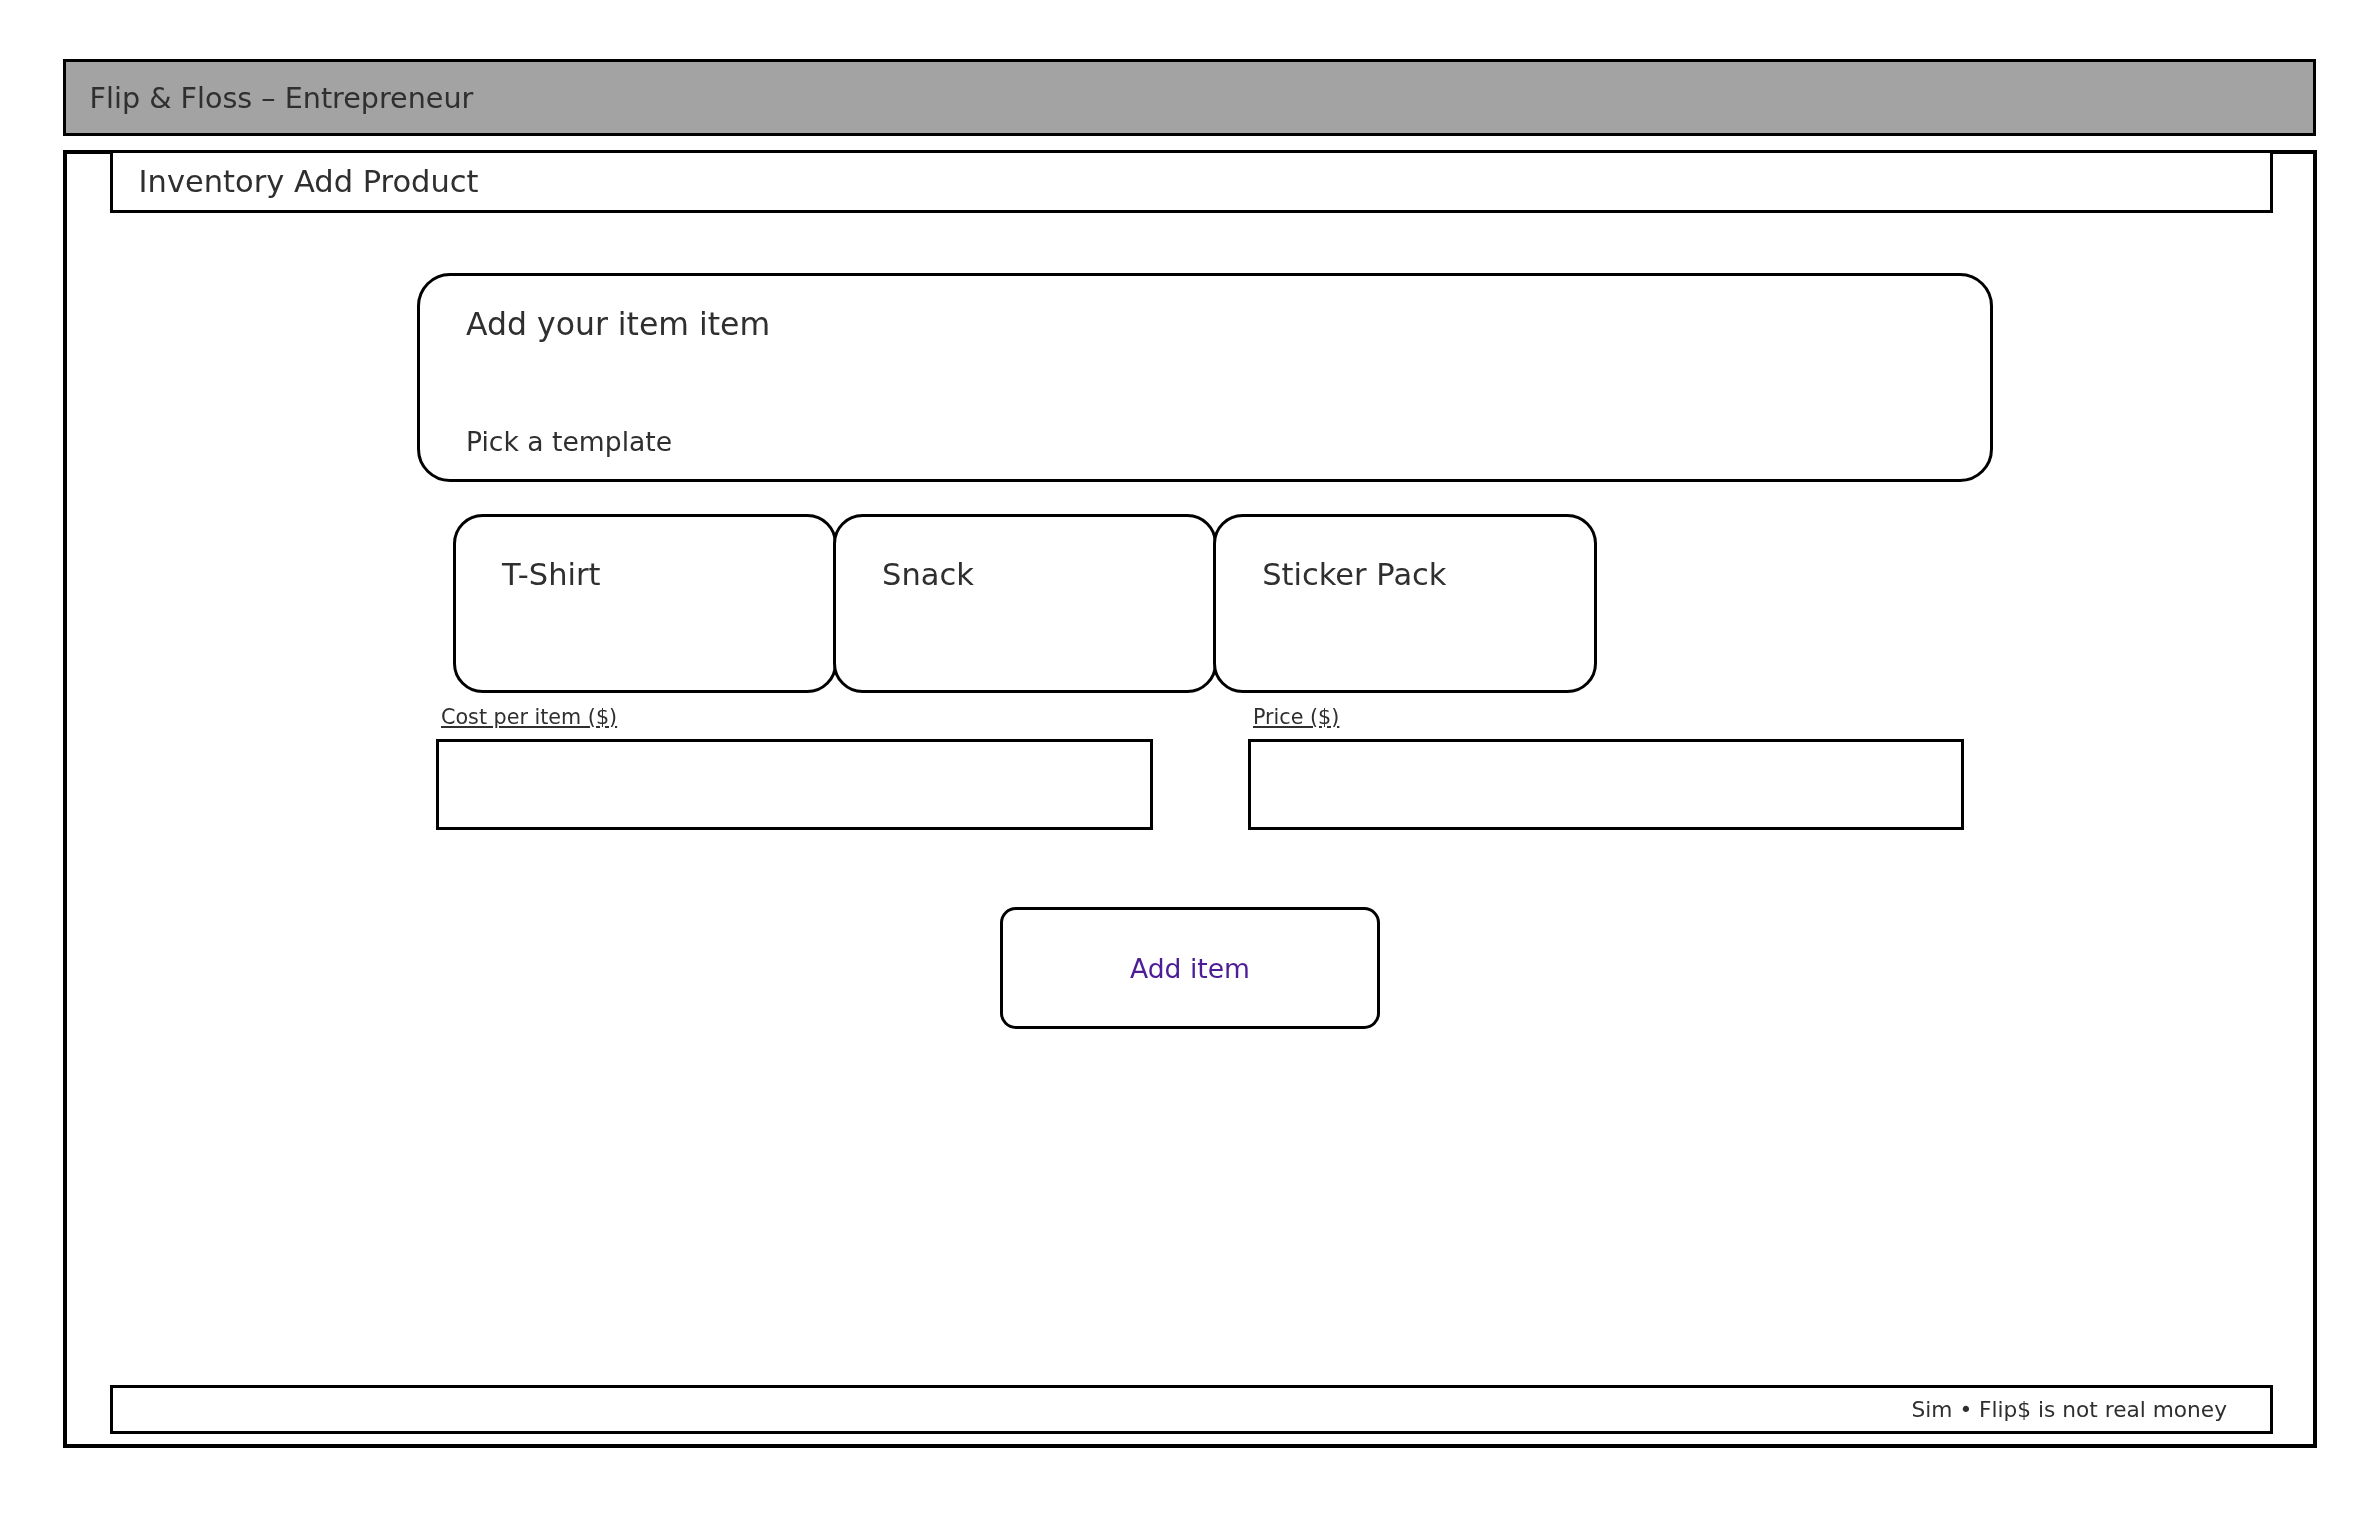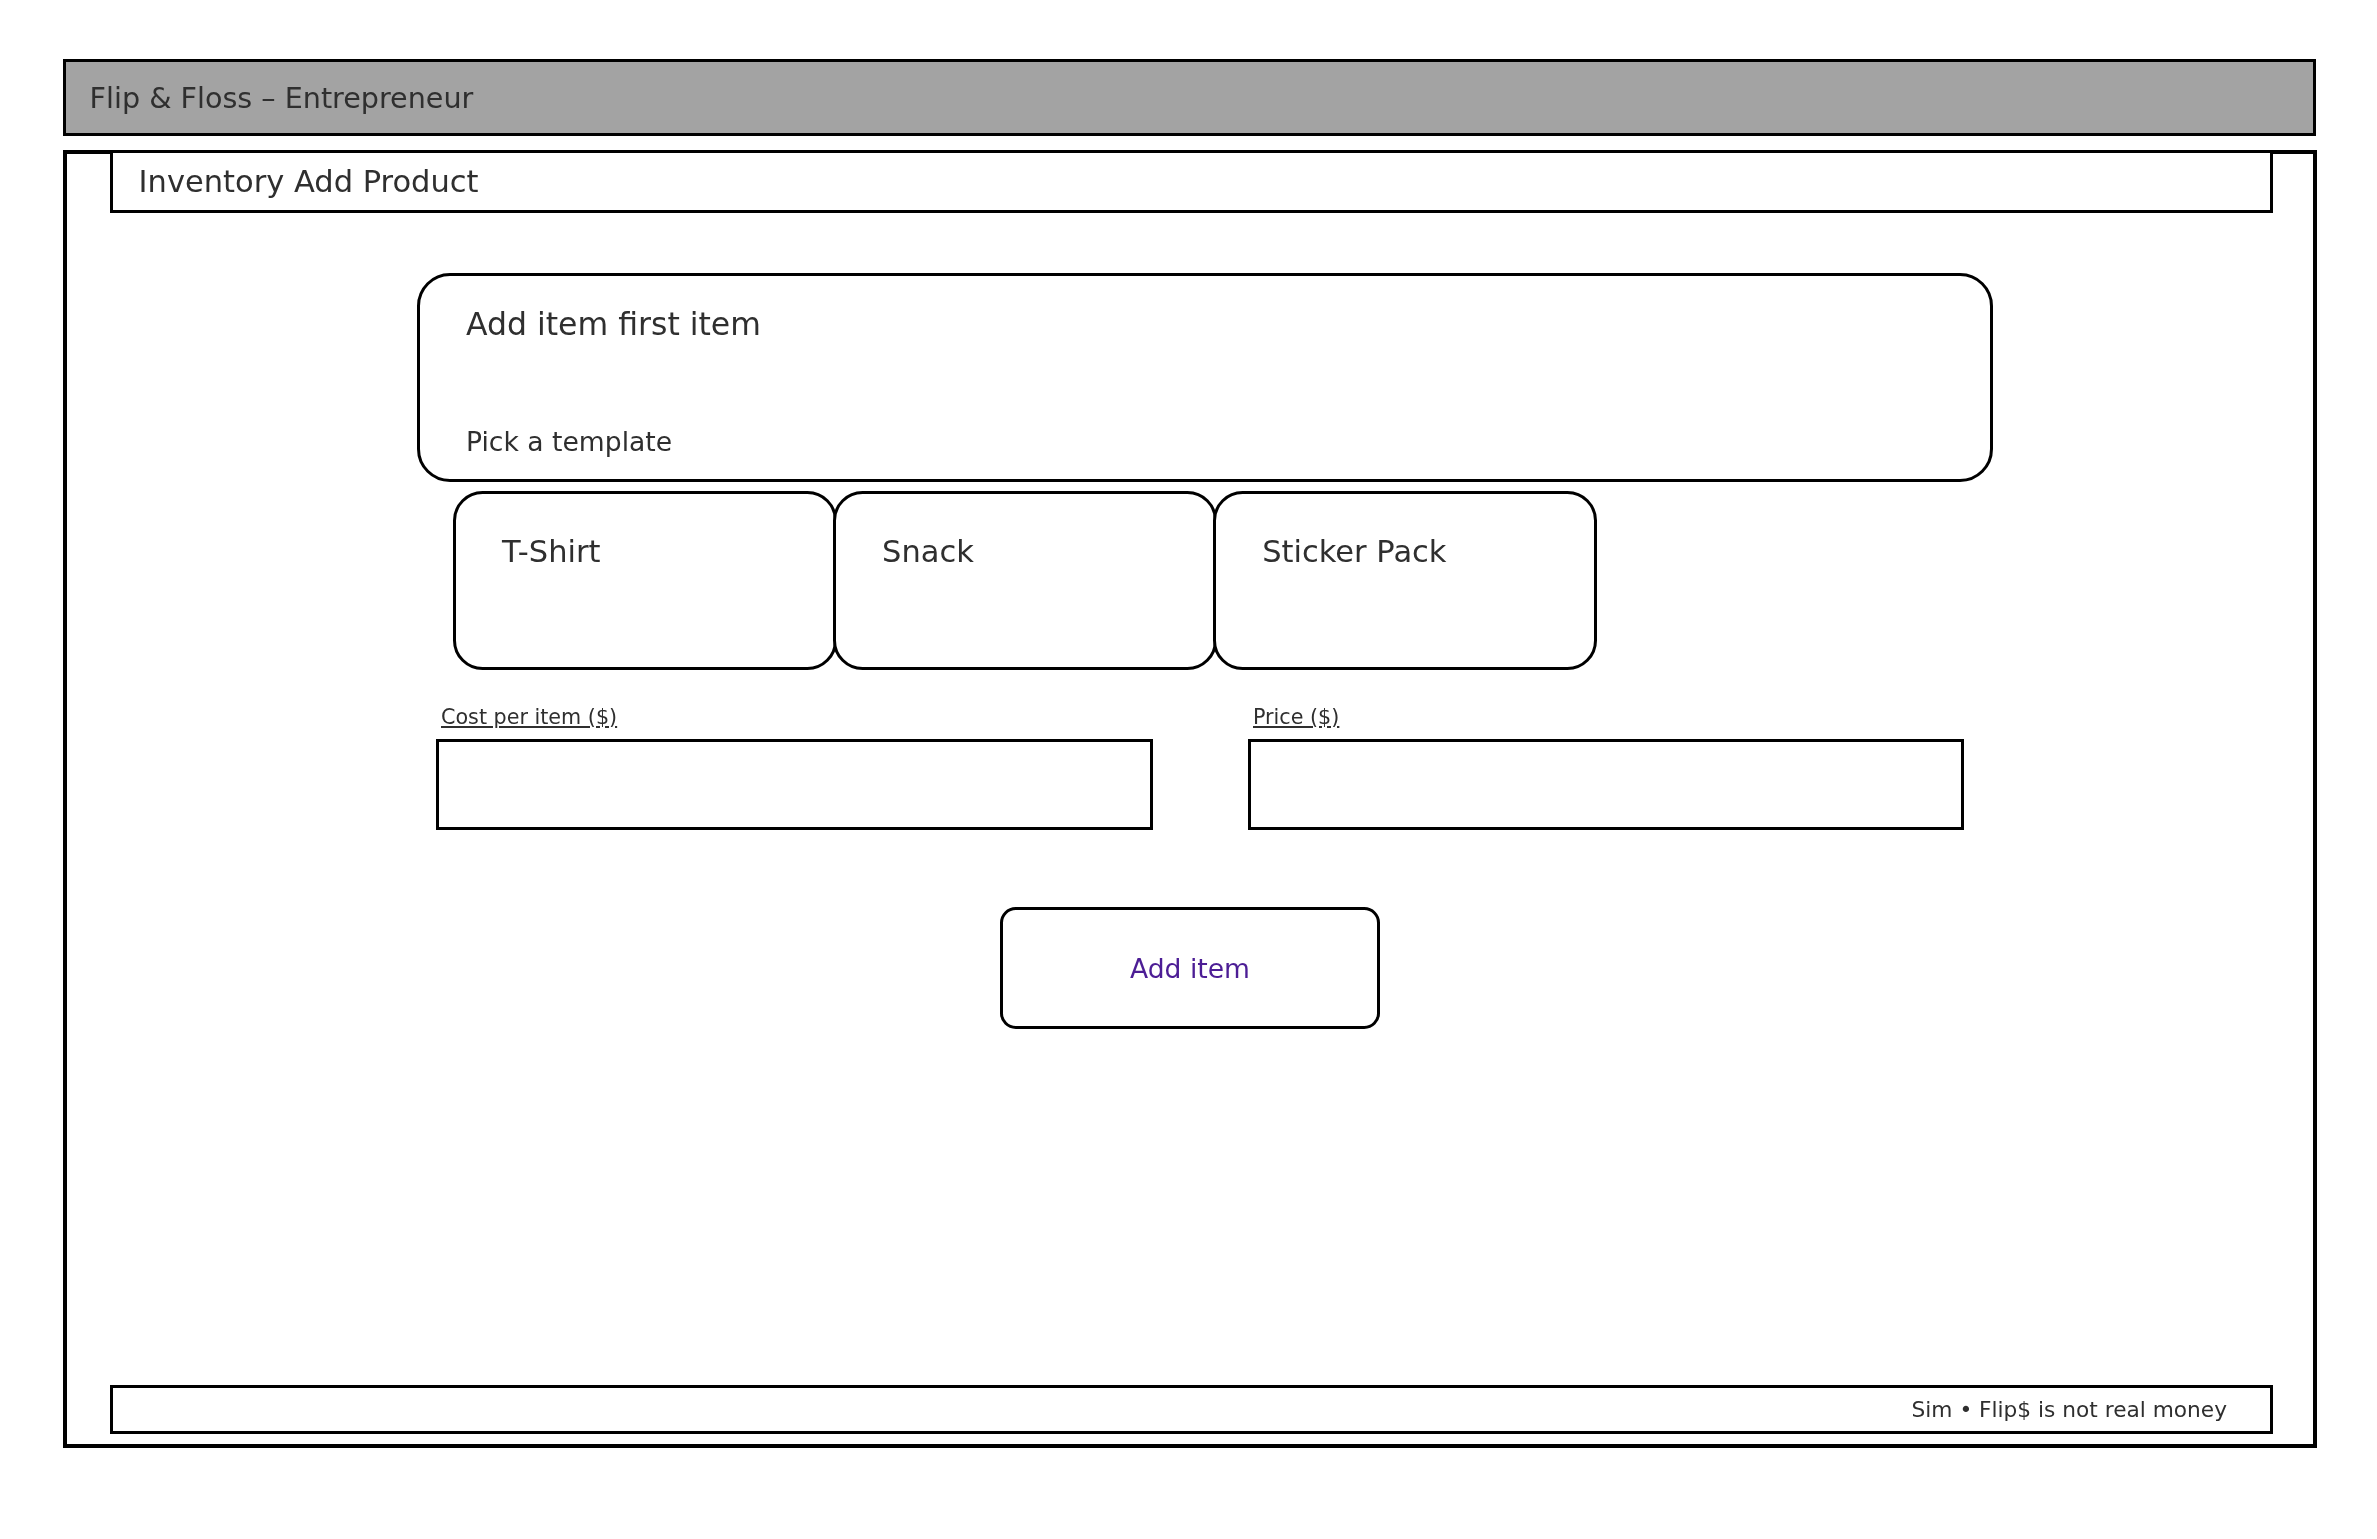--- a/index.html
+++ b/index.html
@@ -50,21 +50,21 @@
   .panel-title {
     position: absolute; left: 46px; top: 33px;
     font-size: 31.5px; line-height: 1;
   }
   .panel-sub {
     position: absolute; left: 46px; bottom: 23.6px;
     font-size: 26.6px; line-height: 1;
   }
 
   .cards {
-    position: absolute; left: 417px; top: 491px;
+    position: absolute; left: 417px; top: 514px;
     display: flex;
     padding-left: 36px;
   }
   .card {
     width: 384px; height: 179px;
     border: 3.9px solid #000;
     border-radius: 29.6px;
     background: #fff;
     padding: 43px 0 0 46px;
     font-size: 30.5px; line-height: 1;
@@ -119,21 +119,21 @@
   <span>Flip &amp; Floss – Entrepreneur</span>
 </div>
 
 <div class="frame"></div>
 
 <div class="headerbar">
   <span>Inventory Add Product</span>
 </div>
 
 <div class="panel">
-  <div class="panel-title">Add item first item</div>
+  <div class="panel-title">Add your item item</div>
   <div class="panel-sub">Pick a template</div>
 </div>
 
 <div class="cards">
   <div class="card">
     <span>T-Shirt</span>
   </div>
   <div class="card">
     <span>Snack</span>
   </div>

